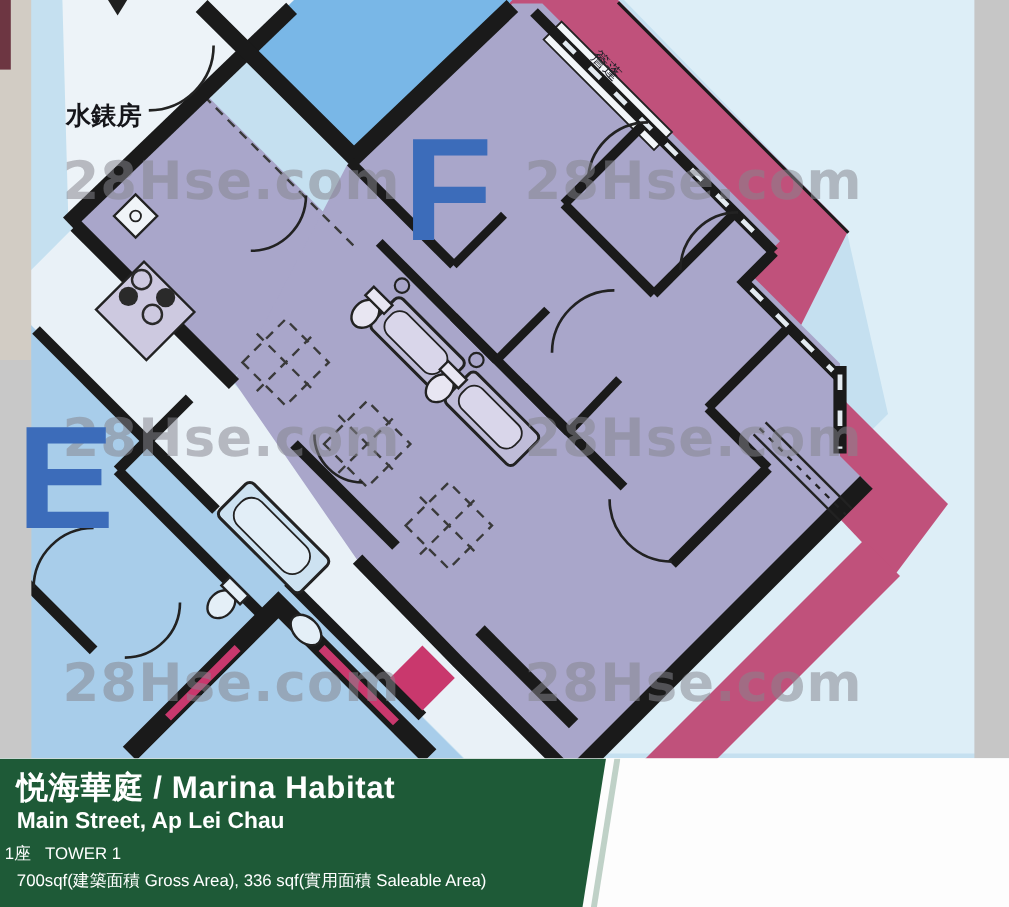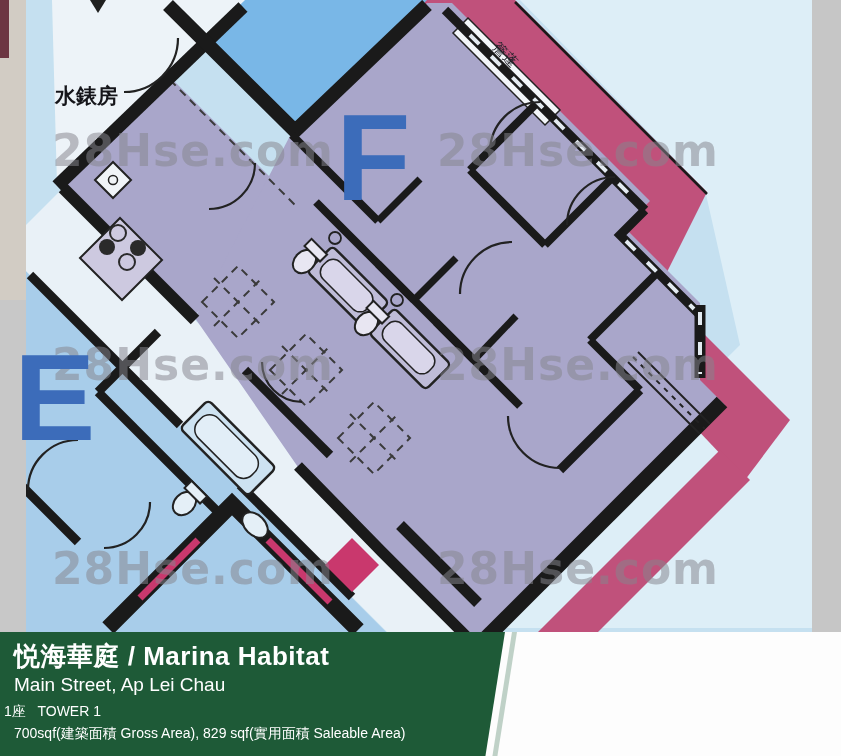--- a/index.html
+++ b/index.html
@@ -6,21 +6,21 @@
   .page{position:relative;width:841px;height:756px;overflow:hidden;background:#fff;
         font-family:"Liberation Sans","DejaVu Sans",sans-serif;}
   .plan-wrap{position:absolute;top:0;left:0;width:841px;height:632px;}
   
   .footer{position:absolute;top:632px;left:0;width:841px;height:152px;background:#fdfdfd;}
   .footer-green{position:absolute;inset:0;background:var(--footer_green,#1e5a37);
         clip-path:polygon(0 0,505px 0,481px 100%,0 100%);color:#fff;}
   .footer-stripe{position:absolute;inset:0;background:rgba(34,96,60,.28);
         clip-path:polygon(512px 0,517px 0,493px 100%,488px 100%);}
   .f-title{position:absolute;left:14px;top:7px;font-size:26px;font-weight:bold;letter-spacing:.5px;}
-  .f-addr{position:absolute;left:14px;top:42px;font-size:19px;font-weight:normal;}
+  .f-addr{position:absolute;left:14px;top:42px;font-size:19px;font-weight:bold;}
   .f-tower{position:absolute;left:4px;top:71px;font-size:14px;white-space:pre;}
   .f-area{position:absolute;left:14px;top:93px;font-size:14px;}
   svg text{user-select:none;}
   .wm{font-family:"DejaVu Sans",sans-serif;font-weight:bold;font-size:44px;fill:#86868e;opacity:.52;letter-spacing:1px;}
   .unit-letter{font-family:"Liberation Sans",sans-serif;font-weight:bold;font-size:122px;}
   .cn-label{font-family:"DejaVu Sans",sans-serif;font-weight:bold;font-size:21px;fill:#15151a;}
   .cn-small{font-family:"DejaVu Sans",sans-serif;font-size:14px;fill:#22222a;}
 </style>
 </head>
 <body>
@@ -210,18 +210,18 @@
     <text x="0" y="0" class="cn-small" transform="translate(492,48) rotate(45)">簷蓬</text>
   </svg>
   </div>
 
   <div class="footer">
     <div class="footer-stripe"></div>
     <div class="footer-green">
       <div class="f-title">悦海華庭 / Marina Habitat</div>
       <div class="f-addr">Main Street, Ap Lei Chau</div>
       <div class="f-tower">1座   TOWER 1</div>
-      <div class="f-area">700sqf(建築面積 Gross Area), 829 sqf(實用面積 Saleable Area)</div>
+      <div class="f-area">700sqf(建築面積 Gross Area), 336 sqf(實用面積 Saleable Area)</div>
     </div>
 
   </div>
 
 </div>
 
 </body></html>

